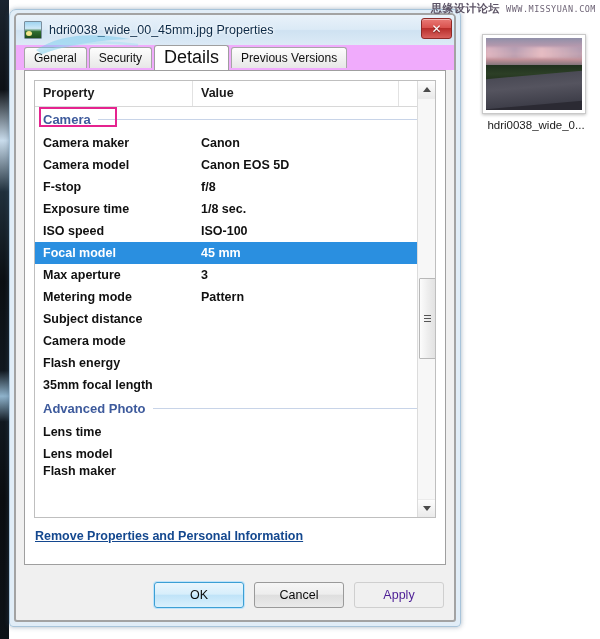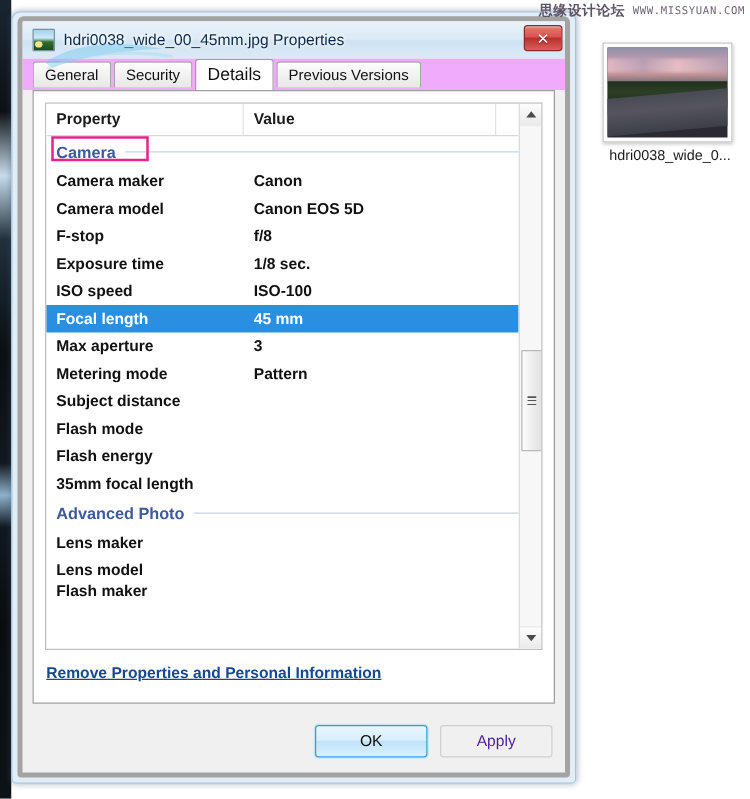--- a/index.html
+++ b/index.html
@@ -22,21 +22,21 @@
   #wm-top .url{font-family:"DejaVu Sans Mono",monospace;font-size:8.5px;color:#6e6476;}
   #wm-swoosh{position:absolute;left:34px;top:30px;width:150px;height:30px;z-index:55;pointer-events:none;opacity:.75;}
 
   
   #dialog{position:absolute;left:9px;top:9px;width:452px;height:618px;
     background:rgba(222,235,246,.92);
     border:1px solid #a8c4da;border-radius:7px 7px 4px 4px;
     box-shadow:0 0 5px rgba(60,90,120,.45);
     box-sizing:border-box;}
   #dlg-inner{position:absolute;left:4px;top:3px;right:4px;bottom:4px;
-    background:#f0f0f0;border:4px solid #a3a3a3;border-radius:5px 5px 3px 3px;box-sizing:border-box;overflow:hidden;}
+    background:#f0f0f0;border:2px solid #a3a3a3;border-radius:5px 5px 3px 3px;box-sizing:border-box;overflow:hidden;}
 
   
   #titlebar{height:30px;display:flex;align-items:center;padding:0 4px 0 8px;
     background:linear-gradient(to bottom,#e9f2fa 0%,#dbeaf6 48%,#cfe2f2 52%,#dceaf6 100%);
     position:relative;}
   #app-icon{width:16px;height:16px;border:1px solid #7b8f9e;border-radius:1px;overflow:hidden;flex:none;
     background:linear-gradient(to bottom,#9fd4f0 0%,#cfe9f8 40%,#2f6e2f 60%,#1d4d1d 100%);position:relative;}
   #app-icon::after{content:"";position:absolute;left:1px;bottom:2px;width:6px;height:5px;background:#f2e68a;border-radius:50%;}
   #title-text{margin-left:7px;font-size:12.5px;color:#0c2a47;white-space:nowrap;
     text-shadow:0 0 3px #fff,0 0 5px #fff;}
@@ -46,21 +46,21 @@
     display:flex;align-items:center;justify-content:center;}
   #close-btn span{color:#fff;font-size:12px;font-weight:bold;line-height:1;text-shadow:0 1px 1px rgba(0,0,0,.45);}
 
   
   #tabstrip{height:25px;padding:0 0 0 8px;display:flex;align-items:center;
     background:#f0abfc;position:relative;}
   .tab{height:20px;line-height:20px;padding:0 9px;font-size:12px;color:#111;
     background:linear-gradient(to bottom,#fdfdfd,#e7e7e7);
     border:1px solid #a6a6a6;border-bottom:none;border-radius:3px 3px 0 0;margin-right:2px;
     position:relative;top:0;white-space:nowrap;}
-  .tab.active{height:24px;line-height:23px;background:#ffffff;border-color:#9f9f9f;z-index:3;top:0;font-size:14px;}
+  .tab.active{height:24px;line-height:23px;background:#ffffff;border-color:#9f9f9f;z-index:3;top:0;font-size:18px;}
 
   
   #panel{position:absolute;left:8px;top:55px;right:8px;bottom:55px;
     background:#ffffff;border:1px solid #9f9f9f;box-sizing:border-box;font-weight:bold;}
 
   
   #listwrap{position:absolute;left:9px;top:9px;right:9px;height:438px;
     border:1px solid #bfbfbf;box-sizing:border-box;background:#fff;display:flex;overflow:hidden;}
   #listcol{flex:1;min-width:0;position:relative;overflow:hidden;}
   #hdr{display:flex;height:25px;align-items:center;border-bottom:1px solid #d8d8d8;
@@ -200,55 +200,55 @@
           </div>
           <div class="row">
             <div class="p">Exposure time</div>
             <div class="v">1/8 sec.</div>
           </div>
           <div class="row">
             <div class="p">ISO speed</div>
             <div class="v">ISO-100</div>
           </div>
           <div class="row sel">
-            <div class="p">Focal length</div>
+            <div class="p">Focal model</div>
             <div class="v">45 mm</div>
           </div>
           <div class="row">
             <div class="p">Max aperture</div>
             <div class="v">3</div>
           </div>
           <div class="row">
             <div class="p">Metering mode</div>
             <div class="v">Pattern</div>
           </div>
           <div class="row">
             <div class="p">Subject distance</div>
             <div class="v"></div>
           </div>
           <div class="row">
-            <div class="p">Flash mode</div>
+            <div class="p">Camera mode</div>
             <div class="v"></div>
           </div>
           <div class="row">
             <div class="p">Flash energy</div>
             <div class="v"></div>
           </div>
           <div class="row">
             <div class="p">35mm focal length</div>
             <div class="v"></div>
           </div>
 
           <div class="grp">
             <div class="gl">Advanced Photo</div>
             <div class="gline"></div>
           </div>
 
           <div class="row">
-            <div class="p">Lens maker</div>
+            <div class="p">Lens time</div>
             <div class="v"></div>
           </div>
           <div class="row">
             <div class="p">Lens model</div>
             <div class="v"></div>
           </div>
           <div class="row clip">
             <div class="p">Flash maker</div>
             <div class="v"></div>
           </div>
@@ -266,20 +266,21 @@
             <span class="arr dn"></span>
           </div>
         </div>
       </div>
 
       <div id="link">Remove Properties and Personal Information</div>
     </div>
 
     <div id="btnrow">
       <div class="btn focus">OK</div>
+      <div class="btn">Cancel</div>
       <div class="btn disabled">Apply</div>
     </div>
 
   </div>
 </div>
 
 <svg id="wm-swoosh" viewBox="0 0 150 30">
   <path d="M2 20 C25 4, 60 2, 96 9 C70 10, 34 14, 8 24 Z" fill="#67c6ec" opacity="0.55"></path>
   <path d="M4 25 C30 12, 70 10, 104 15" stroke="#9ad9f0" stroke-width="2.5" fill="none" opacity="0.5"></path>
 </svg>

